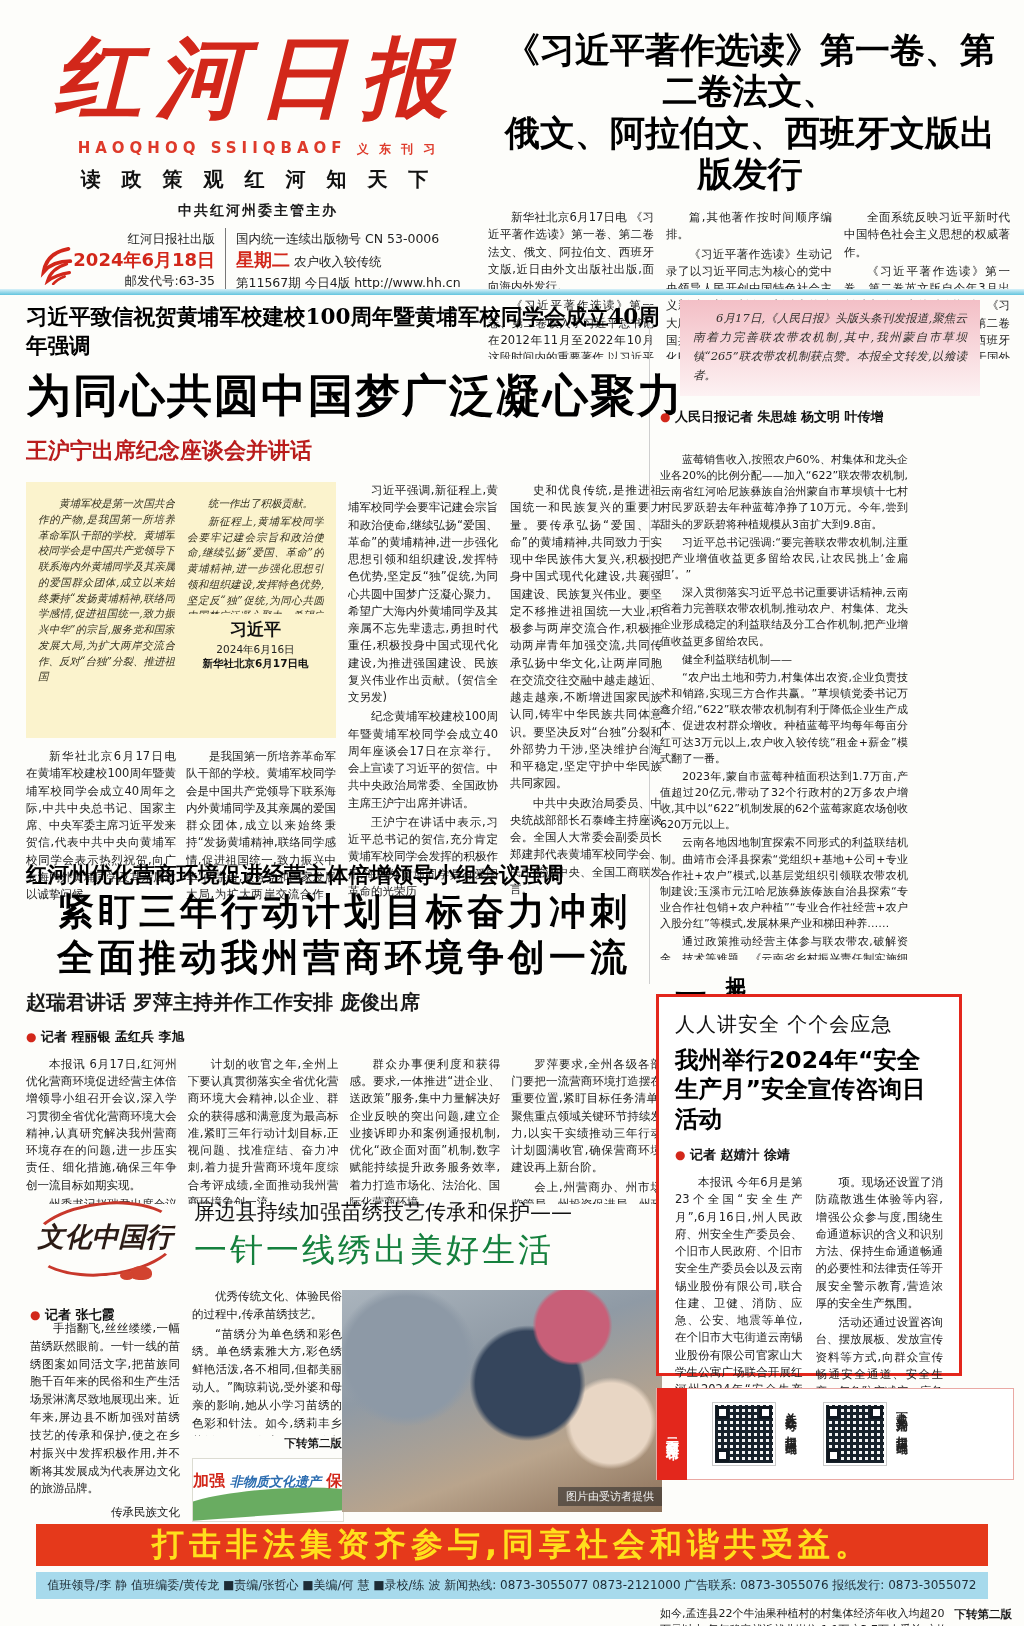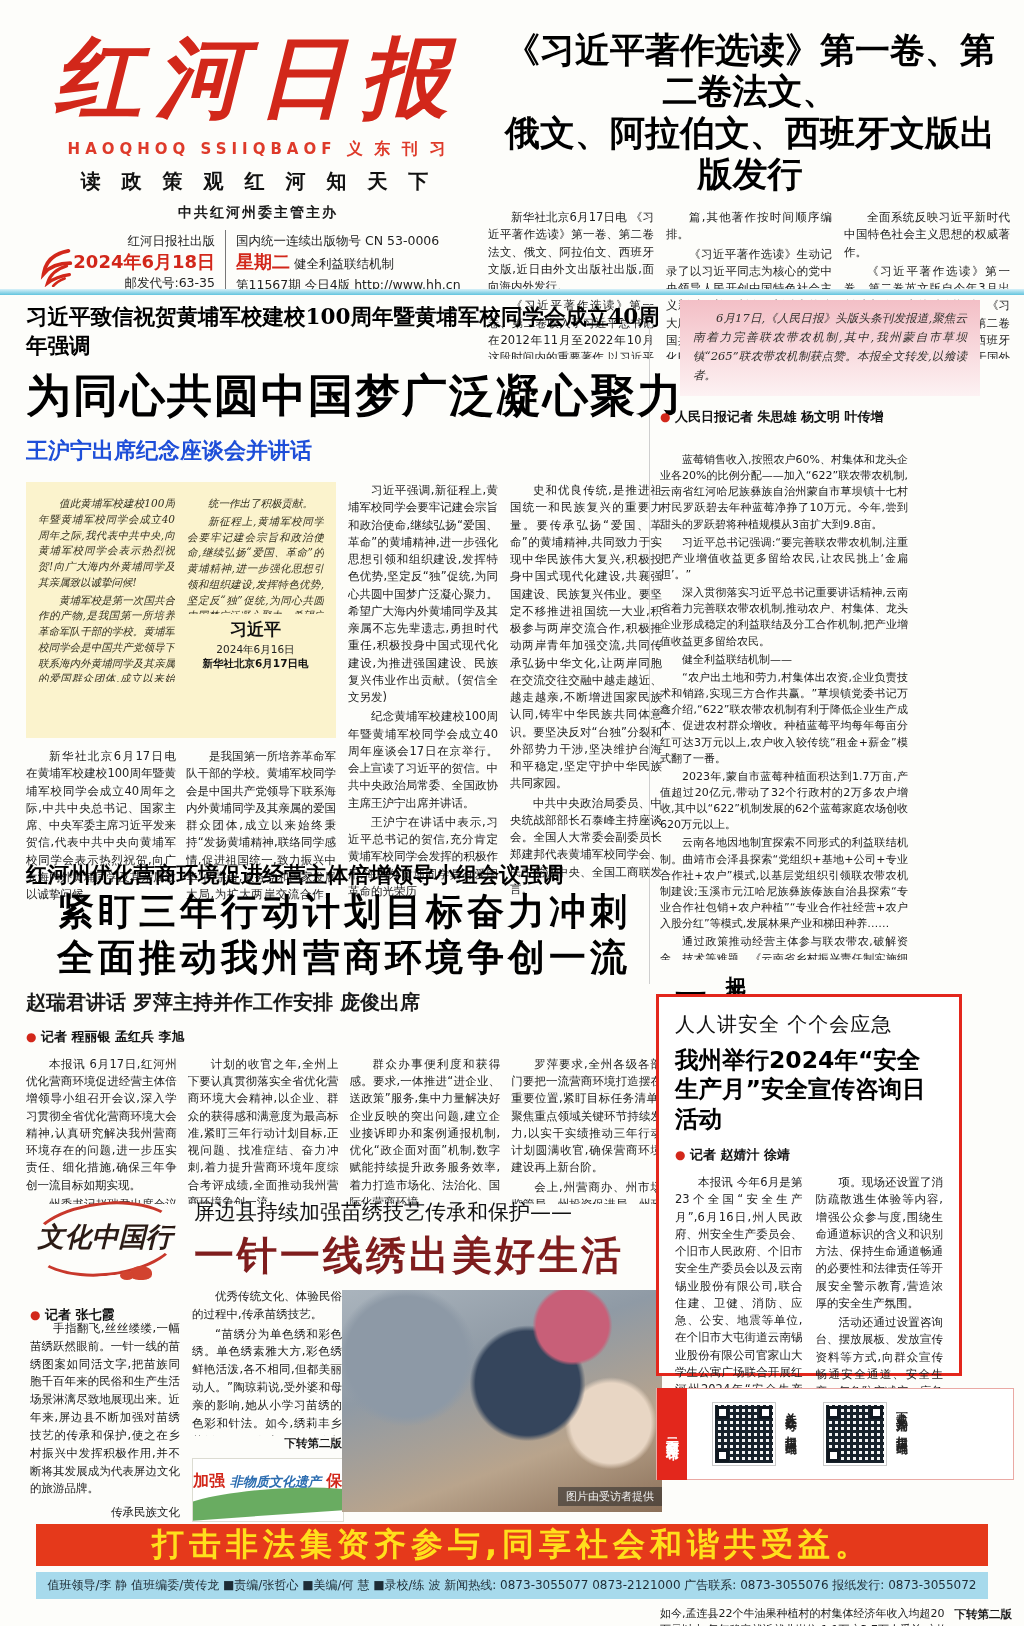--- a/index.html
+++ b/index.html
@@ -7,21 +7,21 @@
         font-family:"DejaVu Sans",sans-serif;color:#1b1b1b;}
   p{margin:0 0 2px 0;text-indent:2em;text-align:justify;}
   .bt{font-size:11.5px;line-height:1.5;color:#222;}
   .cut{overflow:hidden;}
 
   
   .masthead{position:absolute;left:32px;top:18px;width:452px;text-align:center;}
   .logo{font-family:"DejaVu Serif",serif;font-style:italic;font-weight:bold;
         color:#d2271a;font-size:88px;line-height:1.35;letter-spacing:14px;white-space:nowrap;}
   .hani{color:#de3a2a;font-weight:bold;font-size:15px;letter-spacing:5px;margin-top:2px;}
-  .hani small{font-size:16px;letter-spacing:3px;}
+  .hani small{font-size:12px;letter-spacing:3px;}
   .slogan{font-weight:bold;font-size:20px;letter-spacing:7px;margin-top:8px;color:#111;}
   .organizer{font-weight:bold;font-size:14px;margin-top:9px;letter-spacing:2px;}
   .infogrid{display:flex;justify-content:center;margin-top:8px;position:relative;text-align:left;}
   .ileft{width:170px;text-align:right;padding-right:10px;border-right:1.5px solid #777;}
   .iright{width:235px;padding-left:10px;}
   .irow{font-size:12.5px;line-height:21px;white-space:nowrap;color:#222;}
   .reddate{color:#d2271a;font-weight:bold;font-size:18px;}
   .bird{position:absolute;left:6px;bottom:4px;}
 
   
@@ -31,21 +31,21 @@
   .topcol{width:166px;height:150px;}
 
   .bluerule{position:absolute;left:0;top:289px;width:1024px;height:6px;
             background:linear-gradient(to bottom,#d8f1f8,#62c4dd);}
   .vrule{position:absolute;left:649px;top:304px;width:1px;height:680px;background:#cfcfcf;}
 
   
   .lead{position:absolute;left:26px;top:302px;width:636px;}
   .kicker{font-family:"DejaVu Serif",serif;font-weight:bold;font-size:21.5px;color:#000;}
   .lead-h{font-size:45px;font-weight:900;letter-spacing:2px;margin-top:6px;white-space:nowrap;color:#000;}
-  .lead-sub{font-size:22px;font-weight:bold;margin-top:10px;color:#1d4ed8;}
+  .lead-sub{font-size:22px;font-weight:bold;margin-top:10px;color:#b91c1c;}
   .leadbody{position:relative;margin-top:16px;height:422px;}
   .letter{position:absolute;left:0;top:0;width:310px;height:256px;background:#fbf3cd;
           padding:8px 12px;box-sizing:border-box;}
   .letter-title{font-family:"DejaVu Serif",serif;font-weight:bold;font-size:29px;text-align:center;
           letter-spacing:34px;text-indent:34px;color:#111;}
   .letter-cols{display:flex;gap:12px;margin-top:6px;}
   .letter p{font-family:"DejaVu Serif",serif;font-style:italic;font-size:10.5px;line-height:1.5;color:#33301f;}
   .lcol{width:137px;}
   .lcol-a{height:186px;}
   .lcol-btxt{height:118px;}
@@ -84,21 +84,21 @@
   .culture{position:absolute;left:26px;top:1192px;width:636px;}
   .cultlogo{position:absolute;left:4px;top:10px;width:150px;height:74px;}
   .cultlogo .oval{position:absolute;inset:0;border:3px solid #c8382b;border-radius:50%;
         border-left-color:transparent;border-right-color:transparent;transform:rotate(-6deg);}
   .cultlogo .txt{position:absolute;left:0;right:0;top:17px;text-align:center;
         font-family:"DejaVu Serif",serif;font-style:italic;font-weight:bold;font-size:27px;color:#2b1b15;}
   .cloud{position:absolute;right:28px;bottom:-4px;width:22px;height:14px;background:#d2432f;
          border-radius:50% 50% 40% 40%;}
   .cloud::before{content:"";position:absolute;left:-10px;bottom:0;width:14px;height:9px;background:#d2432f;border-radius:50%;}
   .cult-kicker{position:absolute;left:168px;top:6px;font-size:21px;color:#111;}
-  .cult-h{position:absolute;left:168px;top:36px;font-size:40px;font-weight:700;letter-spacing:3px;color:#7f1d1d;}
+  .cult-h{position:absolute;left:168px;top:36px;font-size:33px;font-weight:400;letter-spacing:3px;color:#15803d;}
   .cult-byline{position:absolute;left:4px;top:102px;}
   .cultcol1{position:absolute;left:4px;top:128px;width:150px;height:200px;}
   .cultcol1 p,.cultcol2 p{font-size:11.5px;line-height:1.55;}
   .subhead-c{text-align:right;font-weight:normal;font-size:12.5px;margin:6px 0 4px;text-indent:0;}
   .cultcol2{position:absolute;left:166px;top:96px;width:150px;height:148px;}
   .cult-cont{position:absolute;left:166px;top:244px;width:150px;text-align:right;font-weight:bold;font-size:11.5px;}
   .greenbanner{position:absolute;left:166px;top:266px;width:150px;height:62px;background:#fff;
         border:1px solid #dcdcd2;overflow:hidden;}
   .gb-wave{position:absolute;left:-10px;bottom:6px;width:180px;height:26px;background:#4f9e45;
         border-radius:50% 50% 0 0;transform:rotate(-4deg);opacity:.85;}
@@ -166,21 +166,21 @@
       </span>
       <div class="ileft">
         <div class="irow">红河日报社出版</div>
         <div class="irow reddate">2024年6月18日</div>
         <div class="irow">邮发代号:63-35</div>
       </div>
       <div class="iright">
         <div class="irow">国内统一连续出版物号 CN 53-0006</div>
         <div class="irow">
           <span class="reddate">星期二</span>
-          <span>健全利益联结机制</span>
+          <span>农户收入较传统</span>
         </div>
         <div class="irow">第11567期  今日4版  http://www.hh.cn</div>
       </div>
     </div>
   </div>
 
   <div class="toparticle">
     <div class="top-h">
       <div>《习近平著作选读》第一卷、第二卷法文、</div>
       <div>俄文、阿拉伯文、西班牙文版出版发行</div>
@@ -205,21 +205,20 @@
   <div class="vrule"></div>
 
   <div class="lead">
     <div class="kicker">习近平致信祝贺黄埔军校建校100周年暨黄埔军校同学会成立40周年强调</div>
     <div class="lead-h">为同心共圆中国梦广泛凝心聚力</div>
     <div class="lead-sub">王沪宁出席纪念座谈会并讲话</div>
     <div class="leadbody">
       <div class="letter">
         <div class="letter-cols">
           <div class="lcol lcol-a cut">
-              <p>值此黄埔军校建校100周年暨黄埔军校同学会成立40周年之际,我代表中共中央,向黄埔军校同学会表示热烈祝贺!向广大海内外黄埔同学及其亲属致以诚挚问候!</p>
               <p>黄埔军校是第一次国共合作的产物,是我国第一所培养革命军队干部的学校。黄埔军校同学会是中国共产党领导下联系海内外黄埔同学及其亲属的爱国群众团体,成立以来始终秉持“发扬黄埔精神,联络同学感情,促进祖国统一,致力振兴中华”的宗旨,服务党和国家发展大局,为扩大两岸交流合作、反对“台独”分裂、推进祖国</p>
             </div>
           <div class="lcol">
             <div class="lcol-btxt cut">
                 <p>统一作出了积极贡献。</p>
                 <p>新征程上,黄埔军校同学会要牢记建会宗旨和政治使命,继续弘扬“爱国、革命”的黄埔精神,进一步强化思想引领和组织建设,发挥特色优势,坚定反“独”促统,为同心共圆中国梦广泛凝心聚力。希望广大海内外黄埔同学及其亲属不忘先辈遗志,勇担时代重任,积极投身中国式现代化建设,为推进强国建设、民族复兴伟业作出贡献。</p>
               </div>
             <div class="sig">
               <div class="sig-name">习近平</div>
               <div class="sig-date">2024年6月16日</div>

